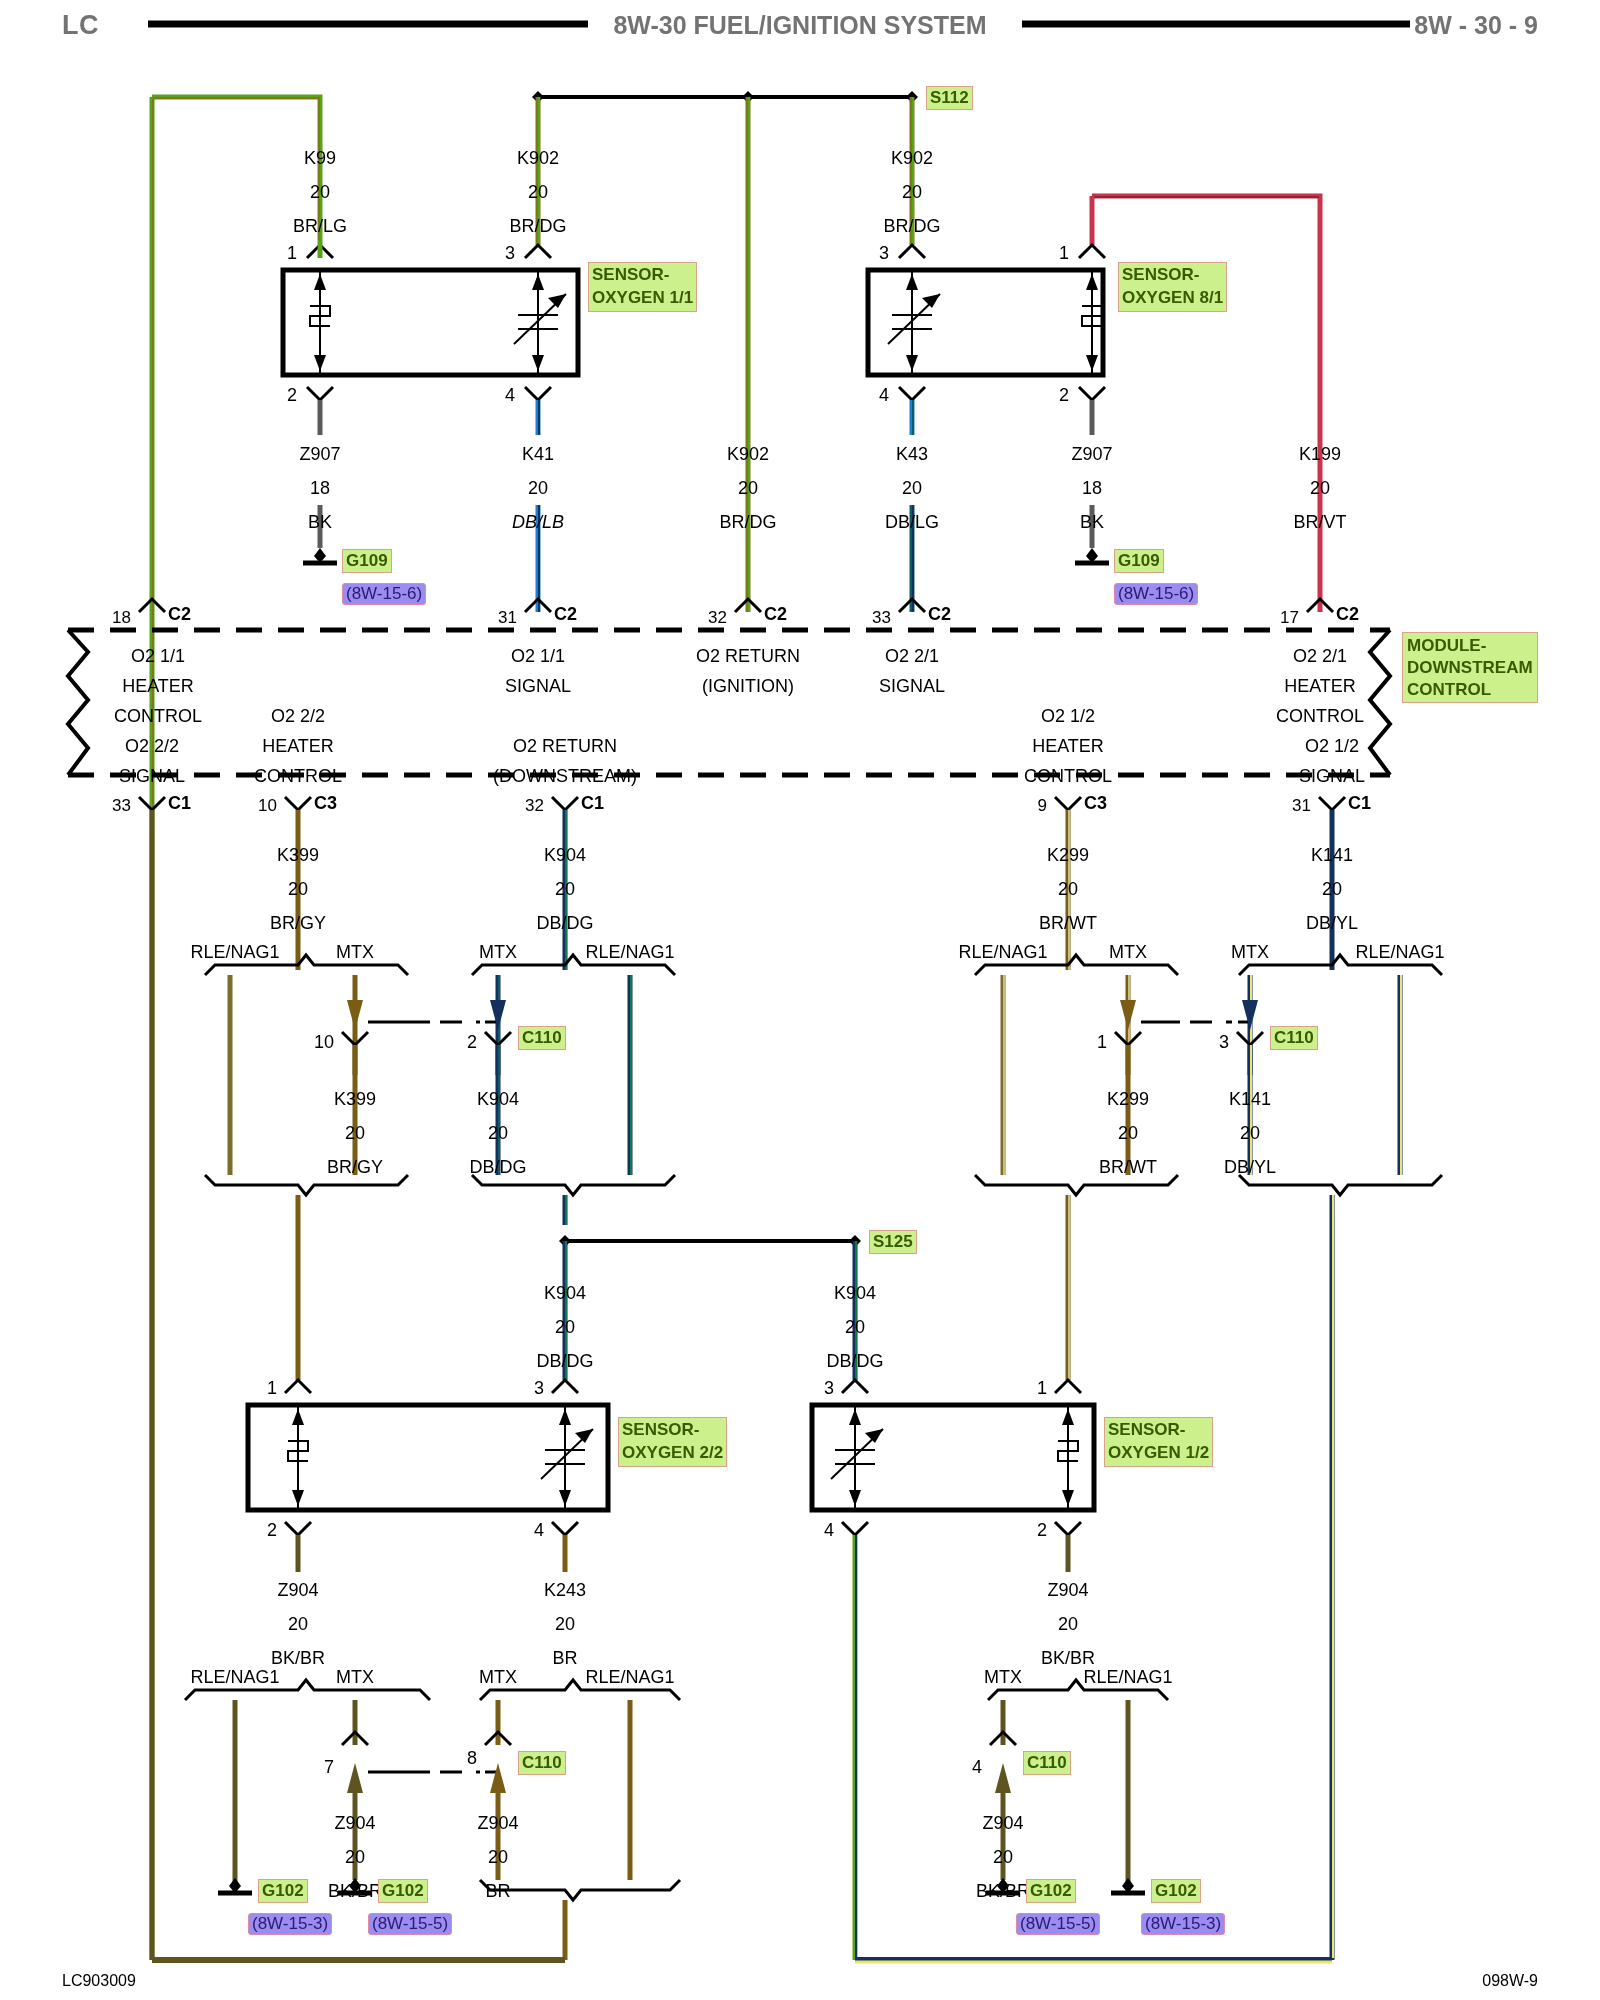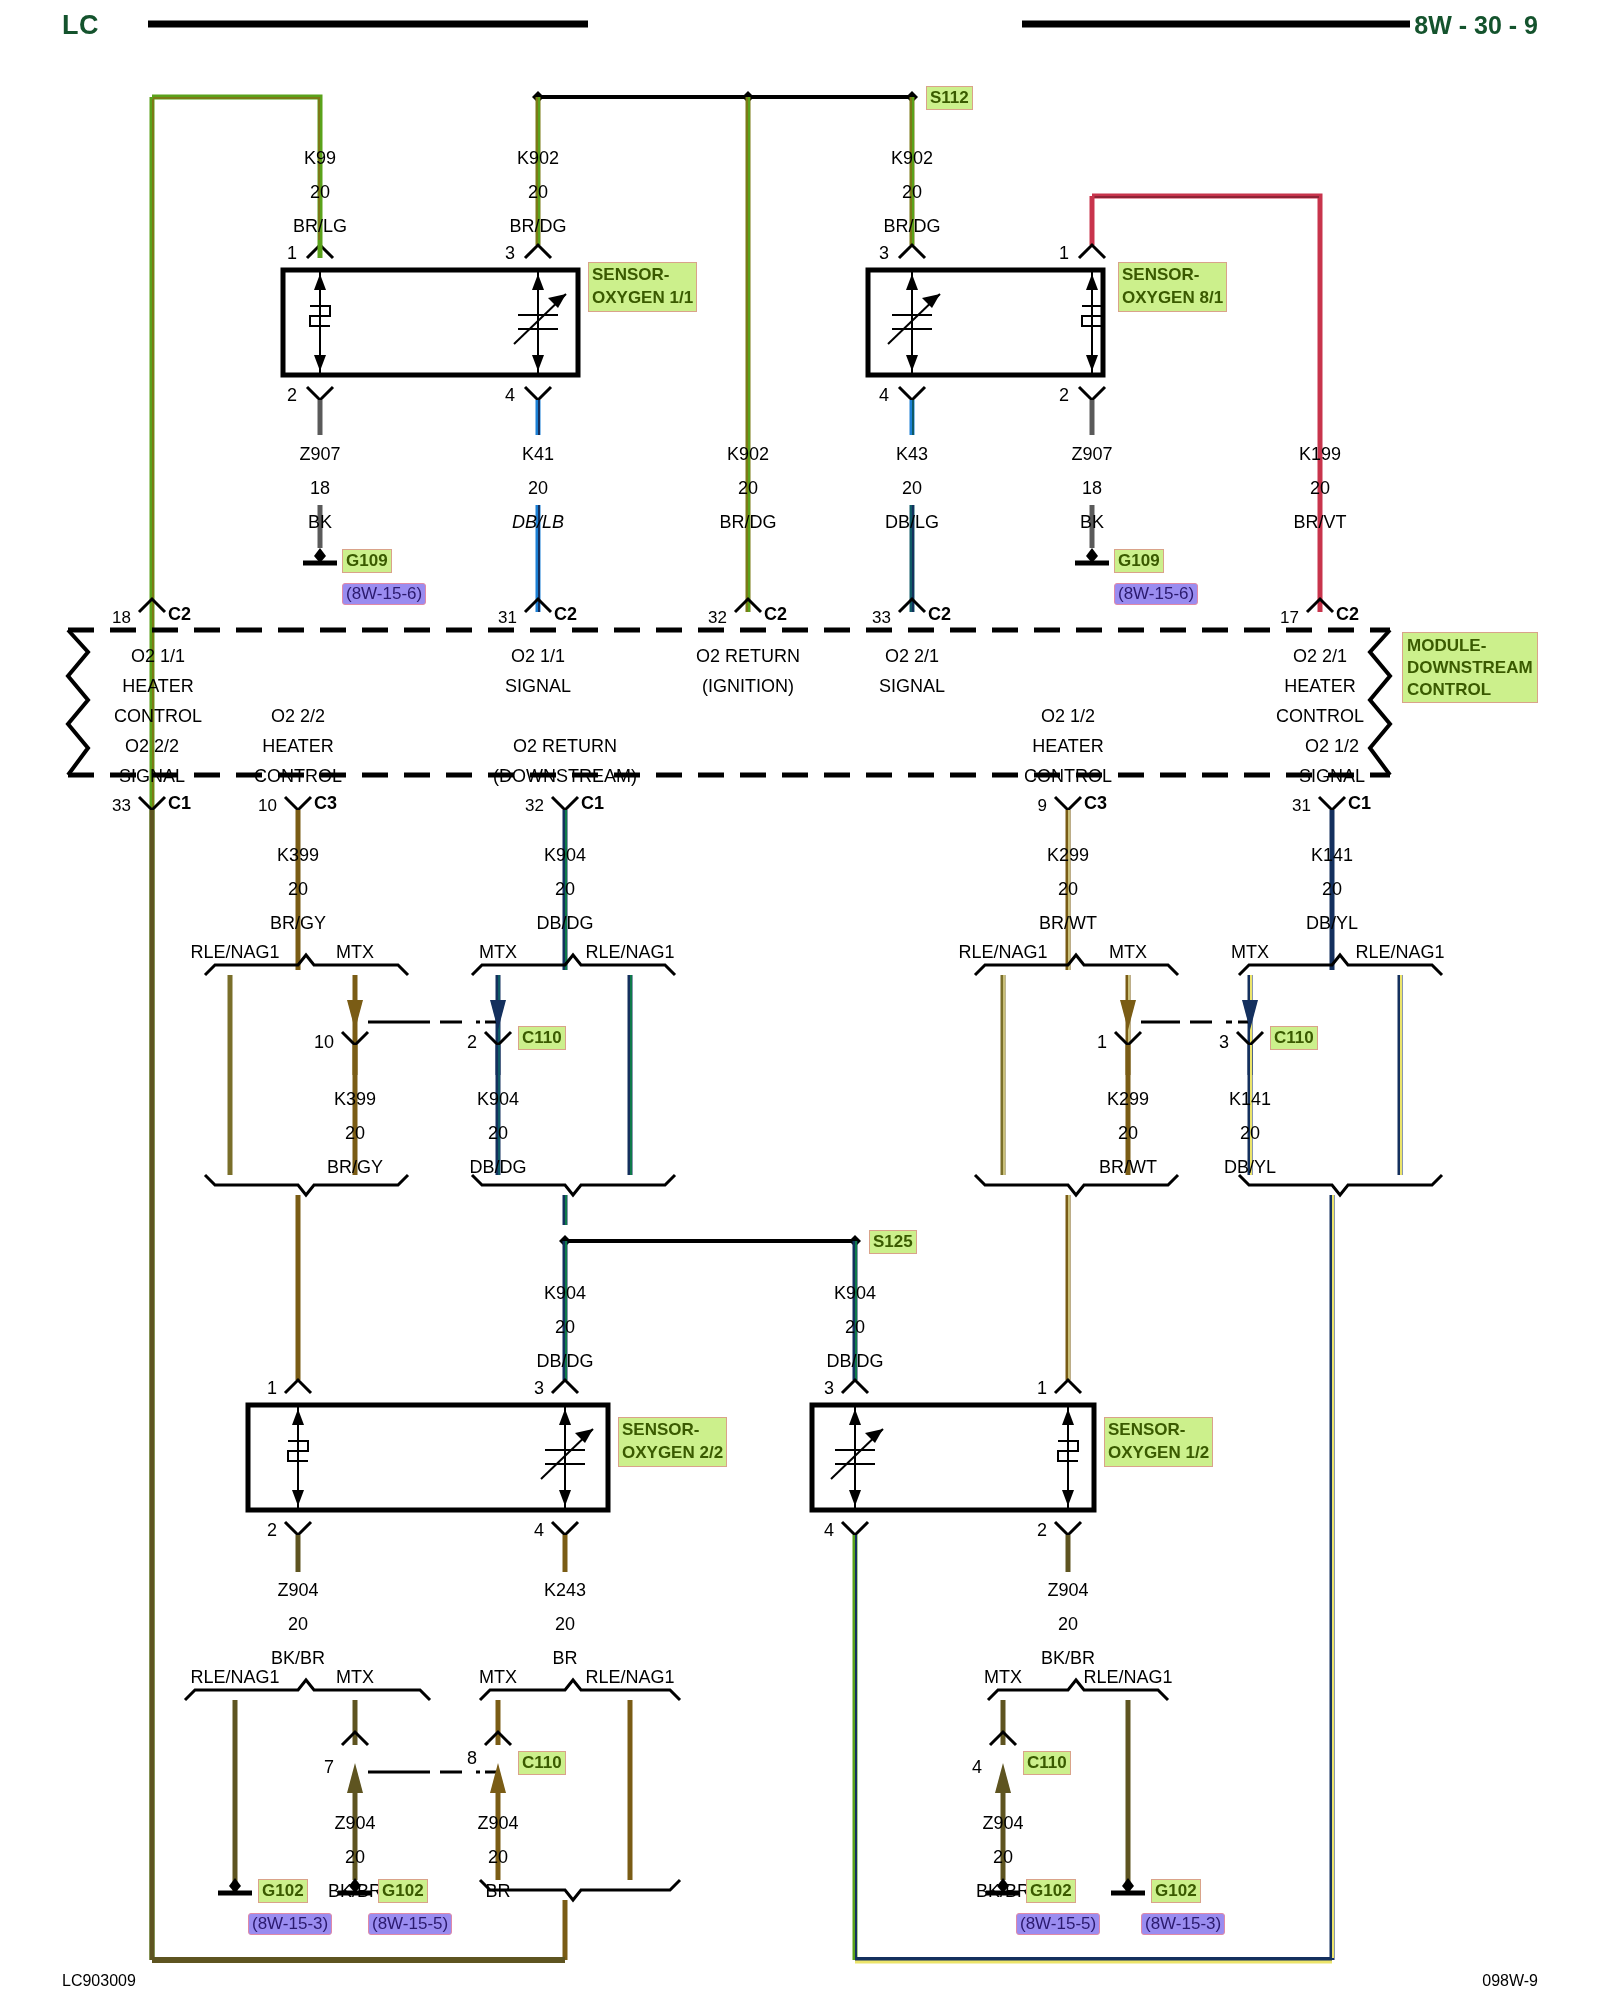--- a/index.html
+++ b/index.html
@@ -1,19 +1,19 @@
 <!DOCTYPE html>
 <html><head>
 <meta charset="utf-8">
 <style>
   html,body{margin:0;padding:0;background:#fff;}
   body{width:1600px;height:2000px;position:relative;font-family:"Liberation Sans",sans-serif;overflow:hidden;}
   #sheet{position:absolute;left:0;top:0;width:1600px;height:2000px;}
   svg{position:absolute;left:0;top:0;}
-  .hdr{position:absolute;font-weight:bold;color:#14532d;}
+  .hdr{position:absolute;font-weight:bold;color:#737373;}
   #hdr-left{left:62px;top:10px;font-size:27px;letter-spacing:.5px;}
   #hdr-title{left:0;top:11px;width:1600px;text-align:center;font-size:25px;}
   #hdr-right{right:62px;top:11px;font-size:25px;}
   .foot{position:absolute;top:1972px;font-size:16px;color:#000;}
   #foot-left{left:62px;}
   #foot-right{right:62px;}
   .lbl{position:absolute;font-size:18px;color:#000;white-space:nowrap;}
   .lbl.c{transform:translateX(-50%);}
   .lbl.r{transform:translateX(-100%);}
   .bold{font-weight:bold;}
@@ -25,20 +25,21 @@
        background:#9a8cf0;border:1px solid #e08aa8;border-radius:3px;padding:0px 3px;}
   .mod{position:absolute;white-space:nowrap;font-weight:bold;font-size:17px;
        color:#3a5a00;background:#ccf08c;border:1px solid #d9a38a;padding:2px 4px;line-height:1.28;}
 </style>
 </head>
 <body>
 
 <div id="sheet">
 
   <div class="hdr" id="hdr-left">LC</div>
+  <div class="hdr" id="hdr-title">8W-30 FUEL/IGNITION SYSTEM</div>
   <div class="hdr" id="hdr-right">8W - 30 - 9</div>
 
   <div class="foot" id="foot-left">LC903009</div>
   <div class="foot" id="foot-right">098W-9</div>
 
   <svg width="1600" height="2000">
     <defs>
       <g id="sockM">
           <path d="M-13,0 L0,-13 L13,0" fill="none" stroke="#000" stroke-width="3"></path>
         </g>

